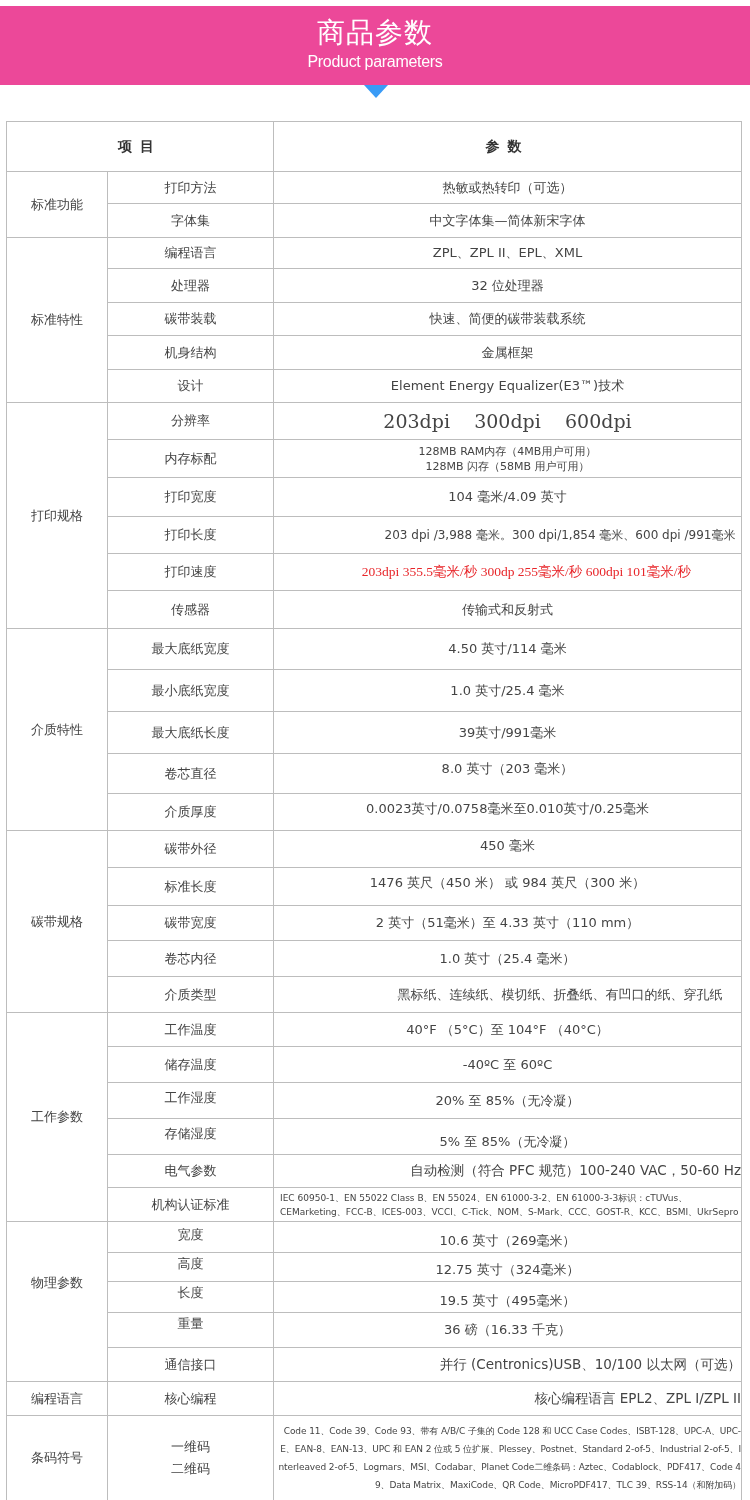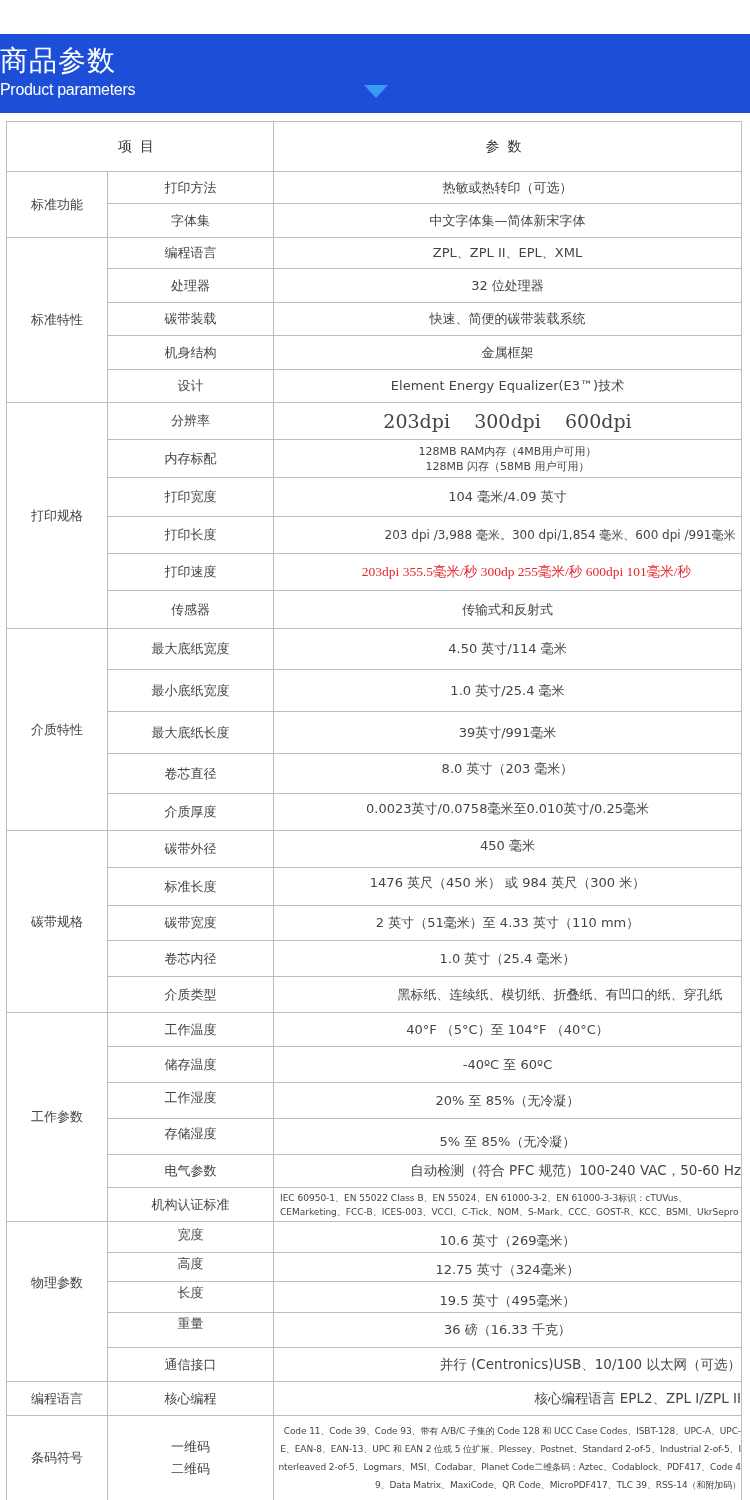--- a/index.html
+++ b/index.html
@@ -1,23 +1,23 @@
 <!DOCTYPE html>
 <html><head>
 <meta charset="utf-8">
 <style>
   html,body{margin:0;padding:0;background:#fff;}
   body{width:750px;height:1500px;position:relative;overflow:hidden;font-family:"DejaVu Sans","Liberation Sans",sans-serif;color:#444;}
-  .banner{position:absolute;left:0;top:6px;width:750px;height:79px;background:#1d4ed8;color:#fff;margin-top:28px;}
+  .banner{position:absolute;left:0;top:6px;width:750px;height:79px;background:#ec4899;text-align:center;color:#fff;}
   .banner .t1{position:absolute;left:0;right:0;top:10px;font-size:28px;line-height:34px;font-weight:normal;letter-spacing:1px;}
   .banner .t2{position:absolute;left:0;right:0;top:46px;font-size:16px;line-height:20px;font-family:"Liberation Sans",sans-serif;letter-spacing:-0.3px;}
   .arrow{position:absolute;left:364px;top:85px;width:0;height:0;border-left:12px solid transparent;border-right:12px solid transparent;border-top:13px solid #3a9bf6;}
   table.spec{position:absolute;left:6px;top:121px;width:735px;border-collapse:collapse;table-layout:fixed;}
   table.spec td, table.spec th{border:1px solid #bdbdbd;padding:0;text-align:center;vertical-align:middle;font-size:13px;color:#444;overflow:hidden;}
-  table.spec th{font-weight:normal;font-size:14px;color:#333;letter-spacing:8px;height:49px;}
+  table.spec th{font-weight:bold;font-size:14px;color:#333;letter-spacing:8px;height:49px;}
   td.cat{font-size:13px;}
   td.item{font-size:13px;}
   td.val{text-align:left;padding-left:105px;font-size:13px;white-space:nowrap;}
   td.val.center{text-align:right;padding-left:0;}
   td.val.small{font-size:9px;line-height:14px;padding-left:6px;white-space:normal;text-align:left;}
   td.val.tiny{font-size:9px;line-height:18px;padding-left:4px;white-space:normal;text-align:right;letter-spacing:-0.1px;}
   td.val.mono{font-family:"DejaVu Serif","Liberation Serif",serif;font-size:19px;}
   td.val.red{color:#e8262a;font-family:"Liberation Serif","DejaVu Serif",serif;font-size:13.5px;padding-left:38px;}
   td.val.twoline{font-size:11px;line-height:15px;}
   .top{vertical-align:top !important;padding-top:6px !important;}

